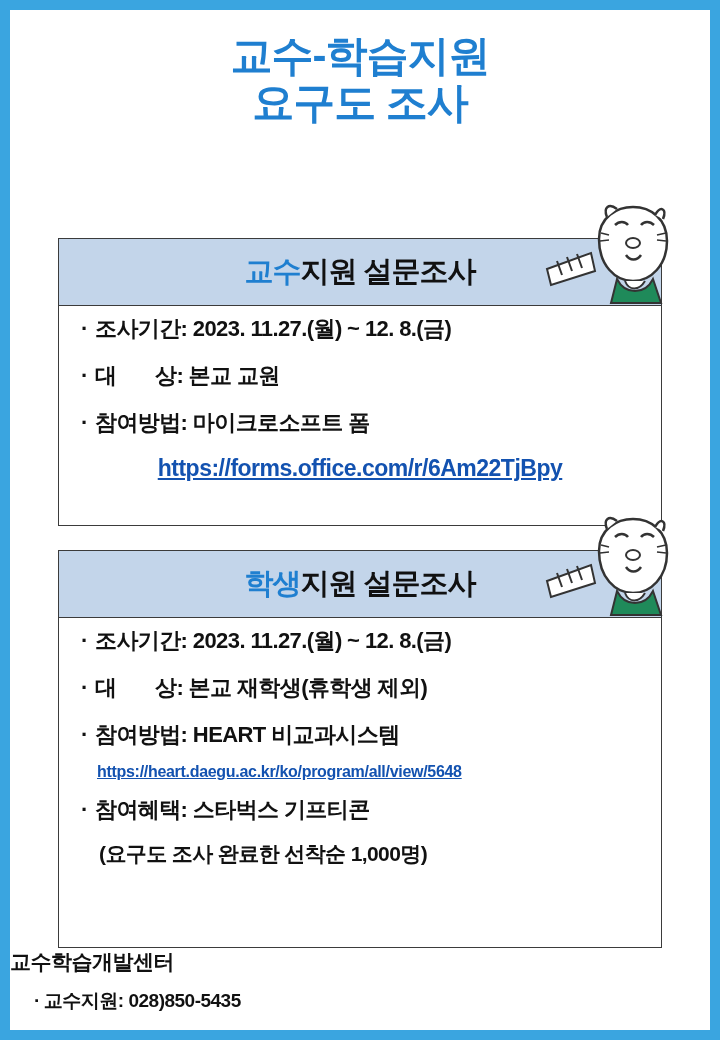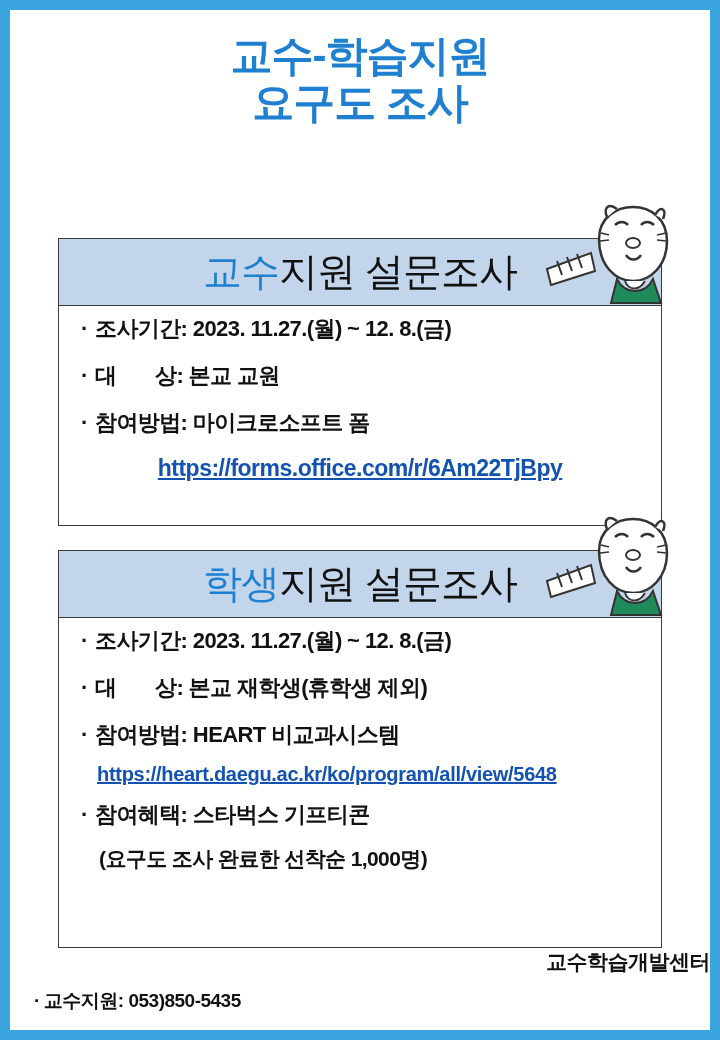--- a/index.html
+++ b/index.html
@@ -59,22 +59,22 @@
     position: relative;
     height: 66px;
     background: #c3d5ea;
     border-bottom: 1px solid #3b3b3b;
     display: flex;
     align-items: center;
     justify-content: center;
     overflow: visible;
   }
   .box-header .htxt {
-    font-size: 39px;
-    font-weight: normal;
+    font-size: 29px;
+    font-weight: bold;
     color: #111111;
     letter-spacing: -1px;
     position: relative;
     z-index: 3;
   }
   .box-header .htxt .blue {
     color: #1f7fd0;
   }
 
   .box-body {
@@ -99,21 +99,21 @@
     text-align: center;
     font-size: 23px;
     font-weight: bold;
     color: #1352b0;
     text-decoration: underline;
     letter-spacing: -0.5px;
     margin-top: 4px;
   }
   .url-small {
     display: block;
-    font-size: 20px;
+    font-size: 16px;
     font-weight: bold;
     color: #1352b0;
     text-decoration: underline;
     letter-spacing: -0.3px;
     padding-left: 38px;
     margin-bottom: 14px;
     margin-top: -4px;
   }
   .sub-note {
     font-size: 21px;
@@ -133,21 +133,21 @@
   }
   #tiger-professor { right: -18px; top: -40px; }
   #tiger-student   { right: -18px; top: -40px; }
 
   
   .footer {
     position: absolute;
     left: 0;
     right: 0;
     bottom: 16px;
-    text-align: right;
+    text-align: left;
   }
   .footer .center-name {
     font-size: 21px;
     font-weight: bold;
     color: #111111;
     letter-spacing: -0.5px;
     margin-bottom: 12px;
   }
   .footer .contacts {
     display: flex;
@@ -223,17 +223,17 @@
       <div class="line"><span class="dot">·</span><span>참여방법: HEART 비교과시스템</span></div>
       <a class="url-small" href="#">https://heart.daegu.ac.kr/ko/program/all/view/5648</a>
       <div class="line"><span class="dot">·</span><span>참여혜택: 스타벅스 기프티콘</span></div>
       <div class="sub-note">(요구도 조사 완료한 선착순 1,000명)</div>
     </div>
   </div>
 
   <div class="footer">
     <div class="center-name">교수학습개발센터</div>
     <div class="contacts">
-      <div><span class="dot">·</span><span>교수지원: 053)850-5435</span></div>
+      <div><span class="dot">·</span><span>교수지원: 028)850-5435</span></div>
     </div>
   </div>
 
 </div>
 
 </body></html>

